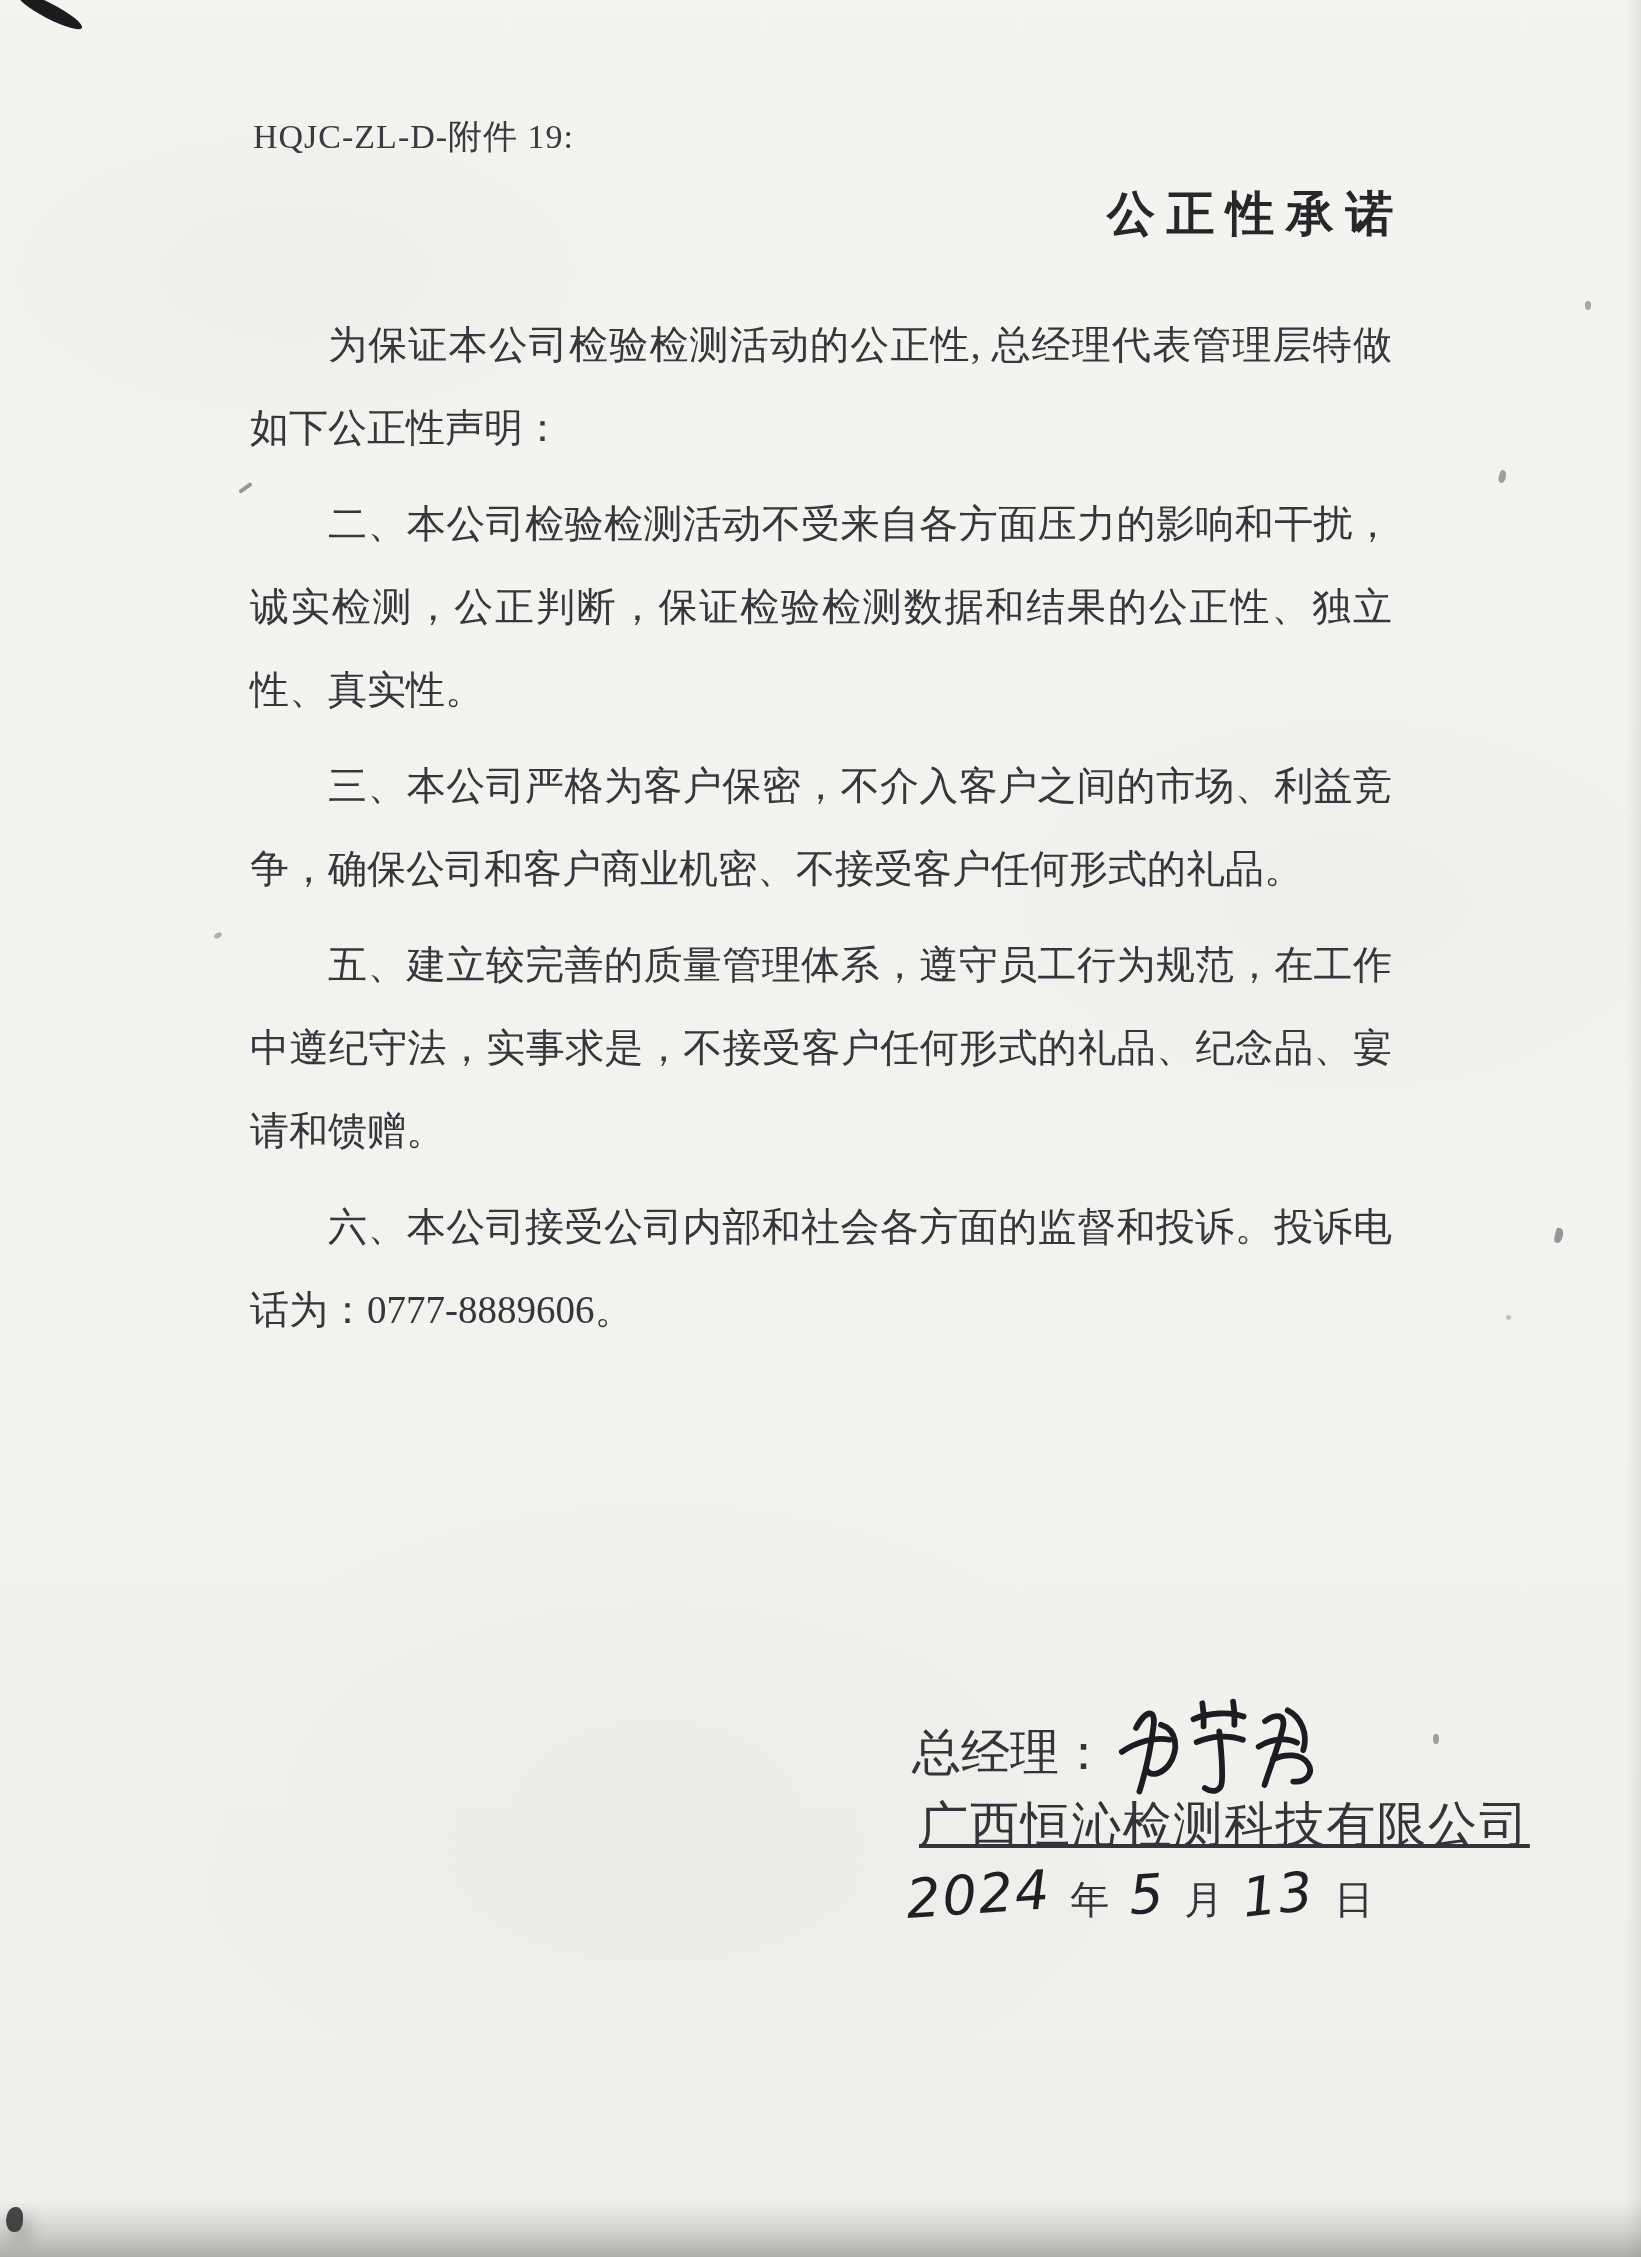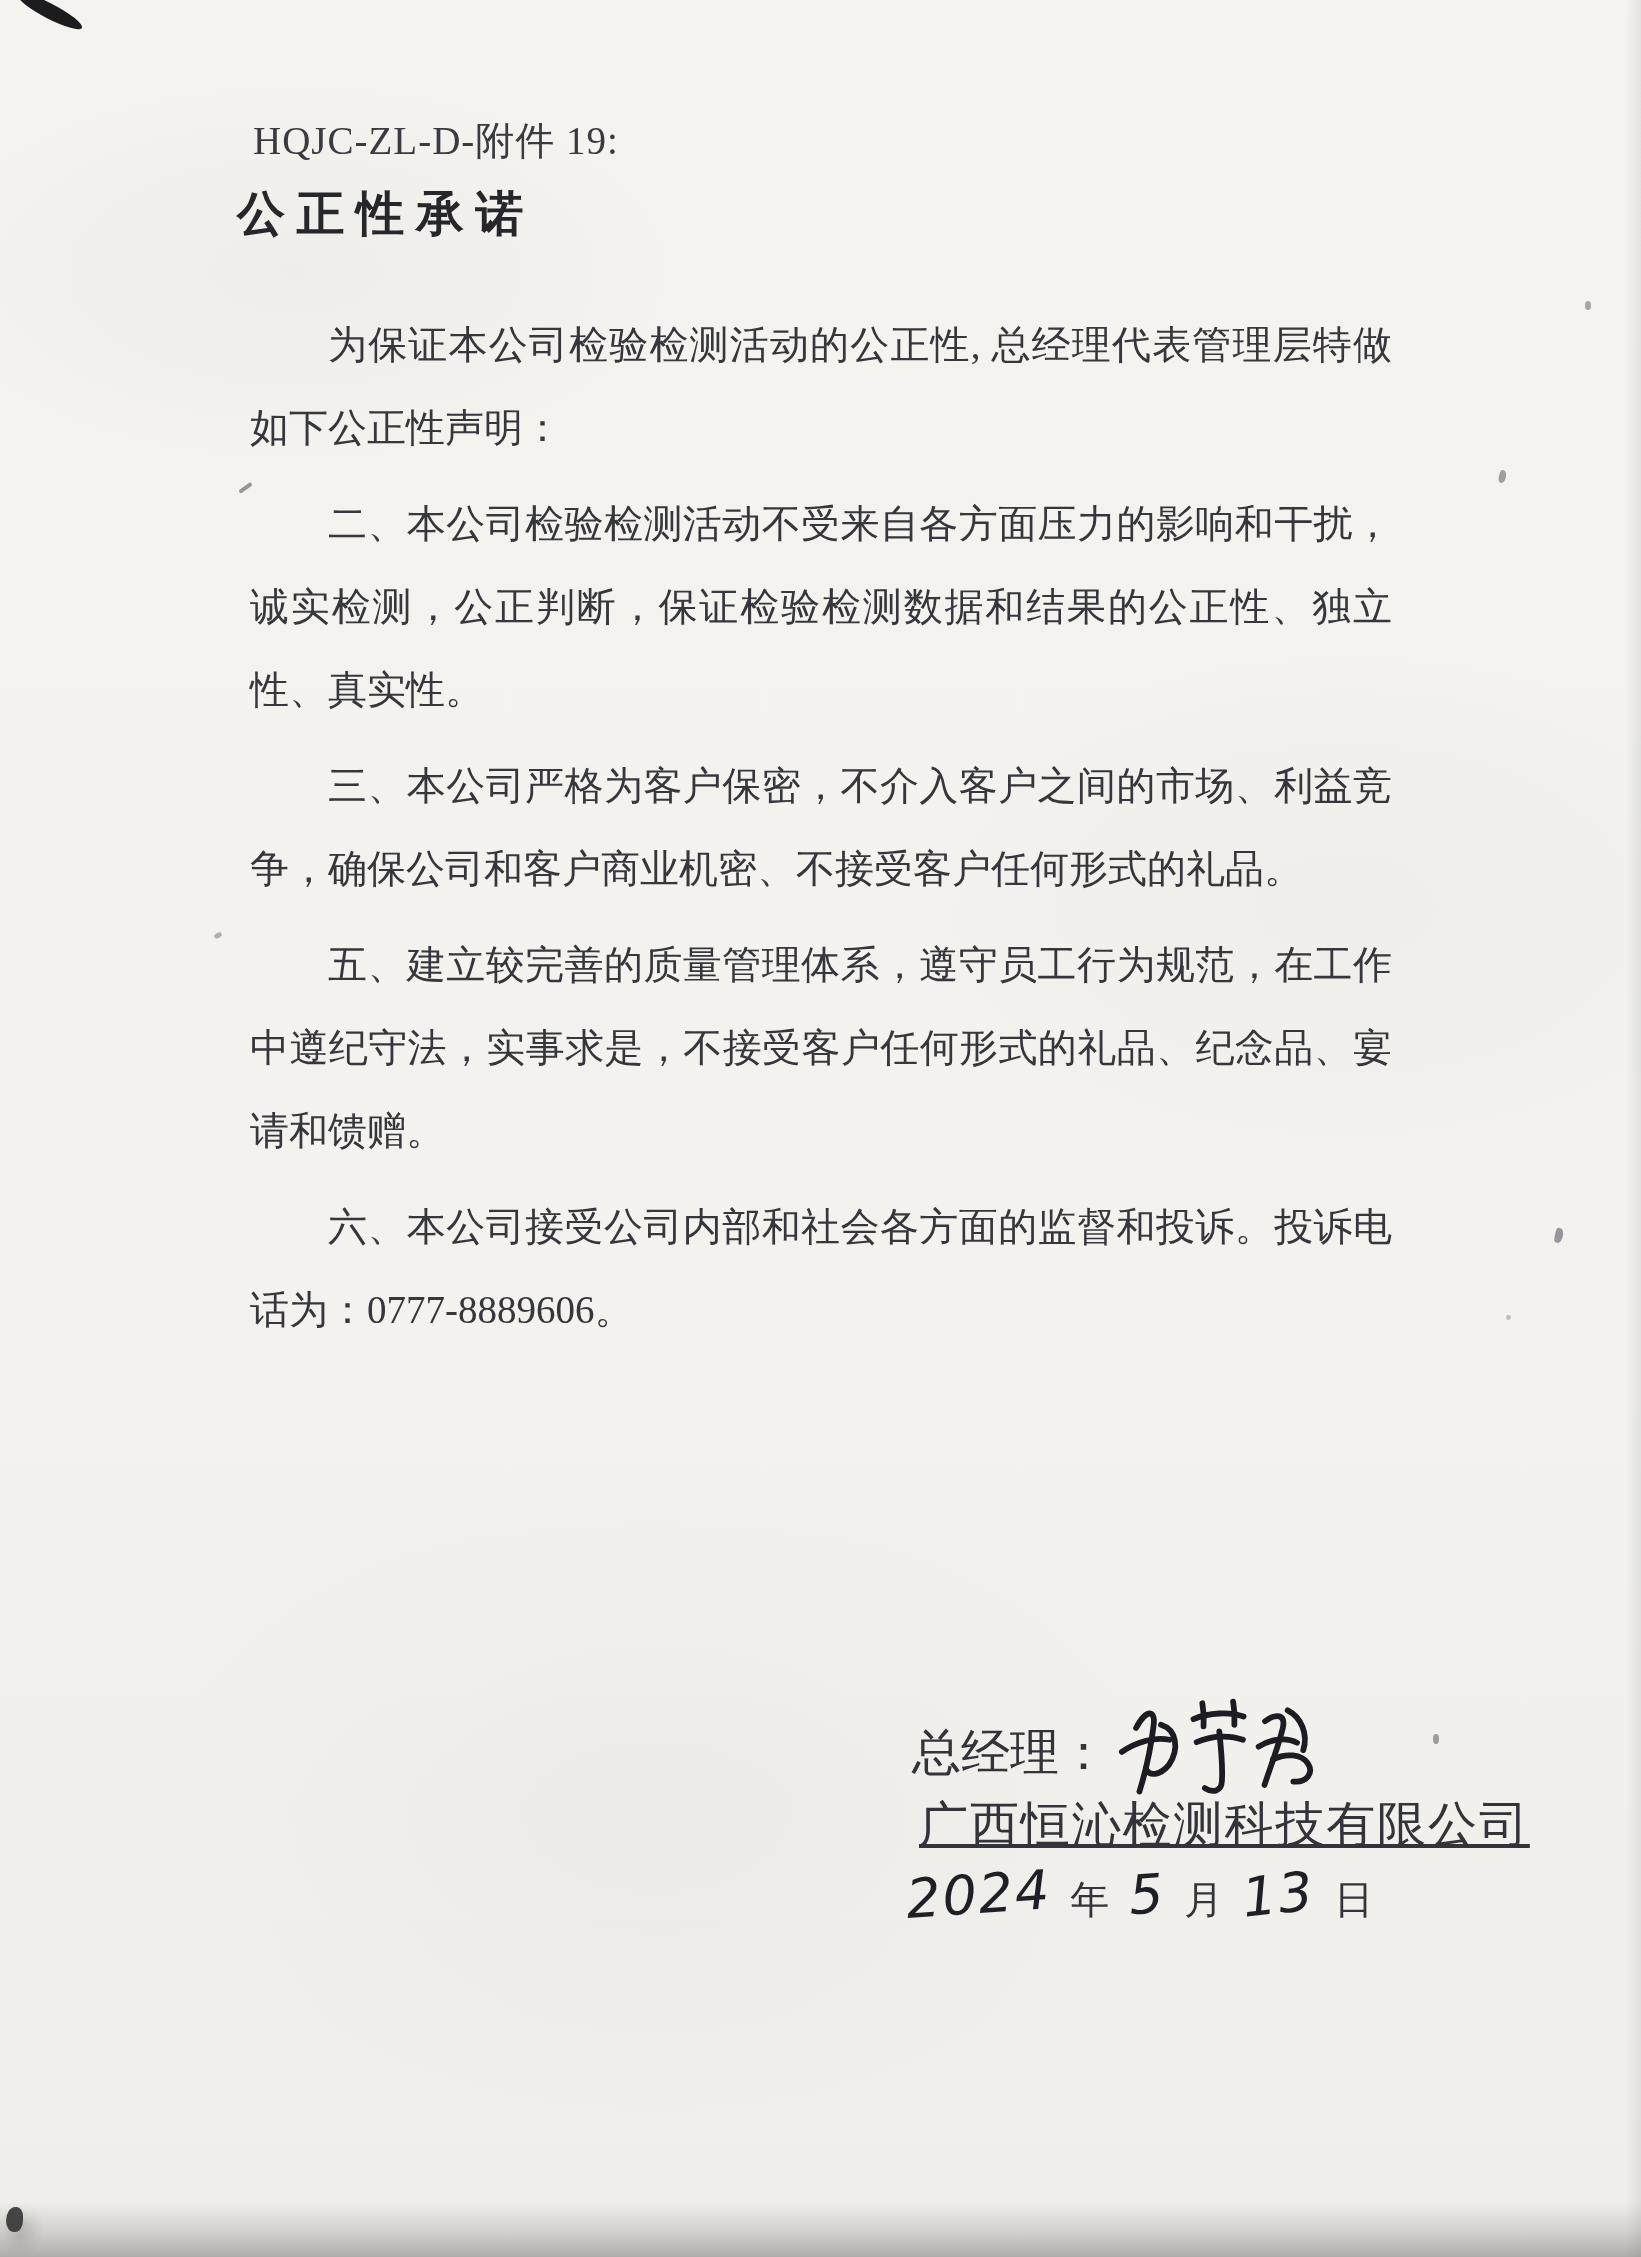--- a/index.html
+++ b/index.html
@@ -14,25 +14,25 @@
     overflow:hidden;
     background:
       radial-gradient(ellipse 579px 290px at 18% 12%, rgba(0,0,0,0.022), transparent 70%),
       radial-gradient(ellipse 676px 386px at 82% 40%, rgba(0,0,0,0.018), transparent 70%),
       radial-gradient(ellipse 772px 483px at 40% 80%, rgba(0,0,0,0.02), transparent 70%),
       linear-gradient(180deg,#f4f3f0 0%,#f3f2ef 60%,#efeeeb 100%);
     color:#35353b;
   }
   .doc-code{
     position:absolute; top:114px; left:253px;
-    font-size:39px; letter-spacing:1px; color:#3a3a40;
+    font-size:34px; letter-spacing:1px; color:#3a3a40;
   }
   .title{
     position:absolute; top:182px; left:237px; width:1168px;
-    margin:0; text-align:left;
+    margin:0; text-align:right;
     font-size:48px; font-weight:bold; letter-spacing:11.6px; color:#26262b;
   }
   .body-text{
     position:absolute; top:290px; left:237px; width:1168px;
     font-size:39px; line-height:83px;
     text-align:justify; text-justify:inter-ideograph;
     color:#36363c;
   }
   .body-text p{ margin:13px; text-indent:2em; }
   .sig-row{

